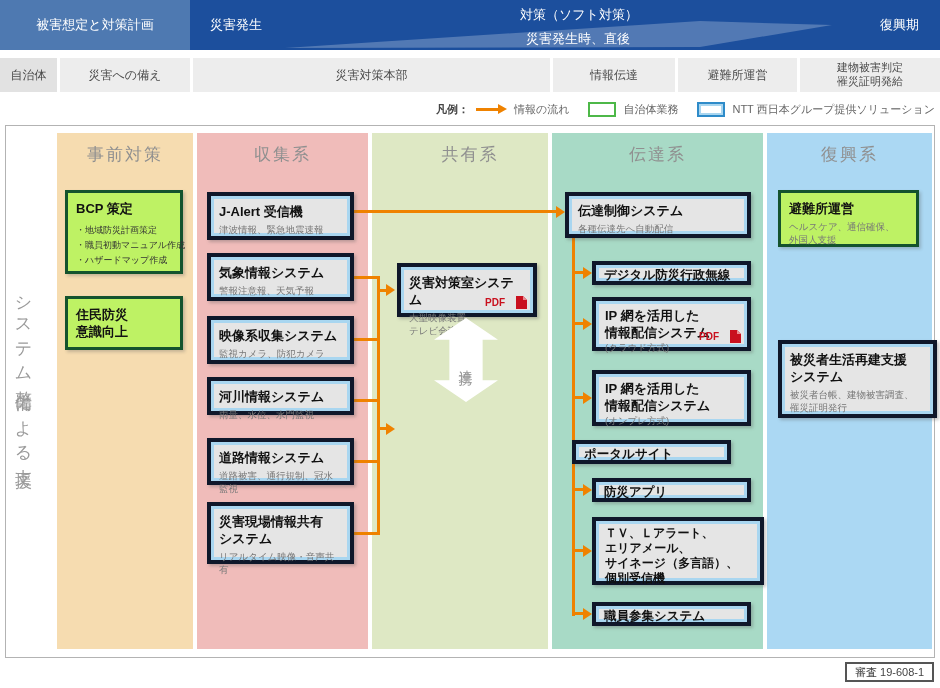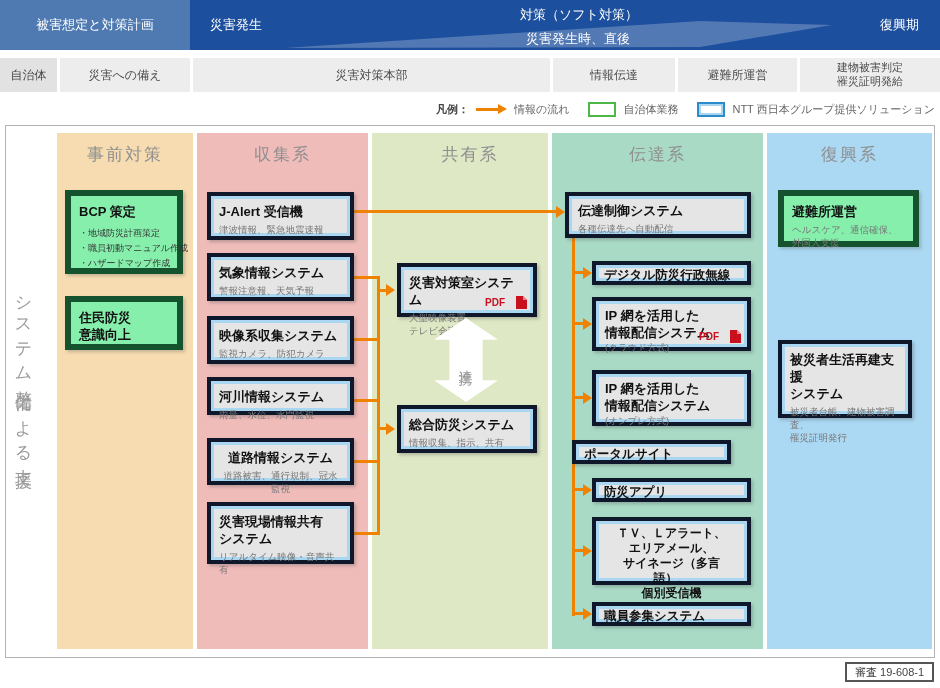--- a/index.html
+++ b/index.html
@@ -28,21 +28,21 @@
   
   .frame{position:absolute;left:5px;top:125px;width:928px;height:531px;border:1px solid #b3b3b3;background:#fff;}
   .col{position:absolute;top:133px;height:516px;}
   .colhead{position:absolute;top:143px;font-size:17px;color:#909090;letter-spacing:2px;
            text-align:center;white-space:nowrap;}
   .side-label{position:absolute;left:12px;top:284px;writing-mode:vertical-rl;font-size:17px;
               color:#9a9a9a;letter-spacing:4px;}
   
   .bb{position:absolute;background:#e5e5e5;border:4px solid #0f172a;
       box-shadow:inset 0 0 0 3px #a9d6f0,2px 2px 3px rgba(90,90,90,.35);box-sizing:border-box;}
-  .gb{position:absolute;background:#86efac;border:6px solid #14532d;
+  .gb{position:absolute;background:#bef264;border:3px solid #14532d;
       box-shadow:2px 2px 3px rgba(90,90,90,.3);box-sizing:border-box;}
   .pad{padding:8px 9px 4px;position:relative;height:100%;box-sizing:border-box;}
   .sm .pad{padding:1px 8px;}
   .t{font-weight:bold;font-size:13px;color:#111;line-height:17px;white-space:pre-line;}
   .sm .t{font-size:12.5px;line-height:18px;white-space:nowrap;}
   .tv .t{font-size:12px;line-height:15px;}
   .s{font-size:9.5px;color:#777;margin-top:3px;line-height:13px;white-space:pre-line;}
   .li{font-size:9px;color:#333;line-height:15px;white-space:nowrap;}
   .lis{margin-top:6px;}
   
@@ -173,21 +173,21 @@
       <div class="t">映像系収集システム</div>
       <div class="s">監視カメラ、防犯カメラ</div>
     </div>
   </div>
   <div class="bb" style="left:207px;top:377px;width:147px;height:38px;">
     <div class="pad" style="padding:7px 8px 4px;">
       <div class="t">河川情報システム</div>
       <div class="s">雨量、水位、水門監視</div>
     </div>
   </div>
-  <div class="bb" style="left:207px;top:438px;width:147px;height:47px;text-align:center;">
+  <div class="bb" style="left:207px;top:438px;width:147px;height:47px;">
     <div class="pad" style="padding:7px 8px 4px;">
       <div class="t">道路情報システム</div>
       <div class="s">道路被害、通行規制、冠水監視</div>
     </div>
   </div>
   <div class="bb" style="left:207px;top:502px;width:147px;height:62px;">
     <div class="pad" style="padding:7px 8px 4px;">
       <div class="t">災害現場情報共有
 システム</div>
       <div class="s">リアルタイム映像・音声共有</div>
@@ -203,26 +203,20 @@
         <span class="pt">PDF</span>
         <svg width="11" height="13" viewBox="0 0 11 13">
             <path d="M0 0 h7 l4 4 v9 h-11 z" fill="#c9101e"></path>
             <path d="M7 0 l4 4 h-4 z" fill="#e98a90"></path>
           </svg>
       </span>
     </div>
   </div>
   <div class="renkei">
     <span>連携</span>
-  </div>
-  <div class="bb" style="left:397px;top:405px;width:140px;height:48px;">
-    <div class="pad" style="padding:7px 8px 4px;">
-      <div class="t">総合防災システム</div>
-      <div class="s">情報収集、指示、共有</div>
-    </div>
   </div>
 
   <div class="bb" style="left:565px;top:192px;width:186px;height:46px;">
     <div class="pad" style="padding:6px 9px 4px;">
       <div class="t">伝達制御システム</div>
       <div class="s">各種伝達先へ自動配信</div>
     </div>
   </div>
   <div class="bb sm" style="left:592px;top:261px;width:159px;height:24px;">
     <div class="pad">
@@ -253,42 +247,42 @@
   <div class="bb sm" style="left:572px;top:440px;width:159px;height:24px;">
     <div class="pad">
         <div class="t">ポータルサイト</div>
       </div>
   </div>
   <div class="bb sm" style="left:592px;top:478px;width:159px;height:24px;">
     <div class="pad">
         <div class="t">防災アプリ</div>
       </div>
   </div>
-  <div class="bb tv" style="left:592px;top:517px;width:159px;height:68px;text-align:center;">
+  <div class="bb tv" style="left:592px;top:517px;width:172px;height:68px;">
     <div class="pad" style="padding:5px 9px 3px;">
       <div class="t">ＴＶ、Ｌアラート、
 エリアメール、
 サイネージ（多言語）、
 個別受信機</div>
     </div>
   </div>
   <div class="bb sm" style="left:592px;top:602px;width:159px;height:24px;">
     <div class="pad">
         <div class="t">職員参集システム</div>
       </div>
   </div>
 
   <div class="gb" style="left:778px;top:190px;width:141px;height:57px;">
     <div class="pad" style="padding:7px 8px 3px;">
       <div class="t">避難所運営</div>
       <div class="s">ヘルスケア、通信確保、
 外国人支援</div>
     </div>
   </div>
-  <div class="bb" style="left:778px;top:340px;width:134px;height:78px;">
+  <div class="bb" style="left:778px;top:340px;width:159px;height:78px;">
     <div class="pad" style="padding:7px 8px 3px;">
       <div class="t">被災者生活再建支援
 システム</div>
       <div class="s">被災者台帳、建物被害調査、
 罹災証明発行</div>
     </div>
   </div>
 
   <div class="stamp">審査 19-608-1</div>
 

